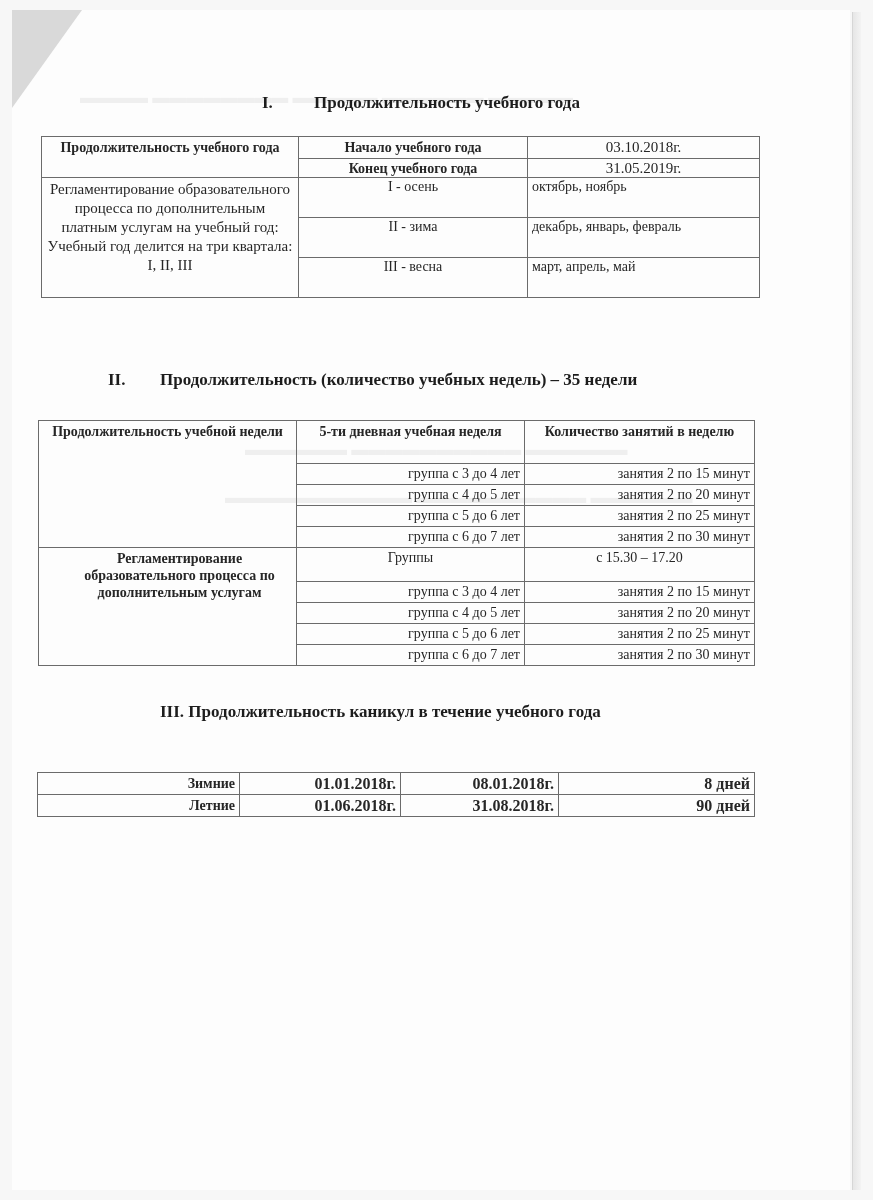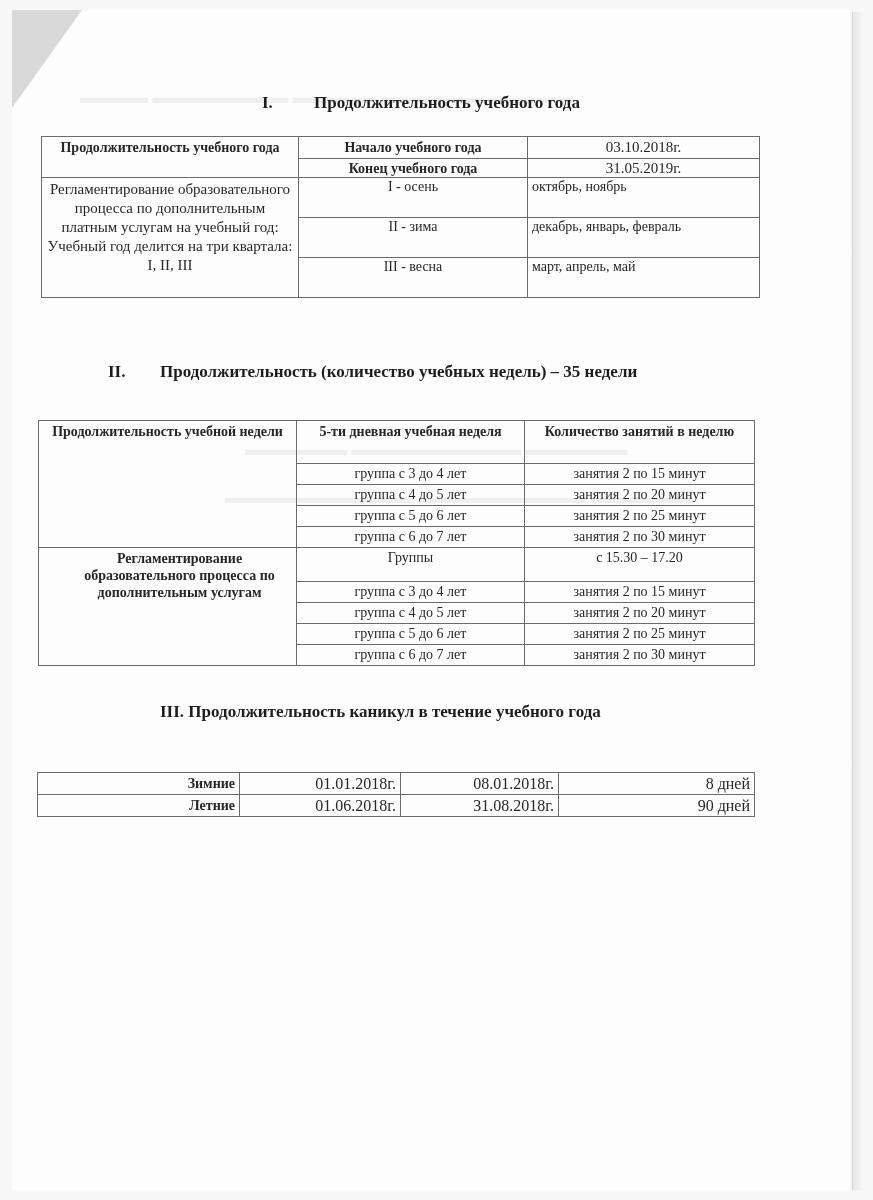--- a/index.html
+++ b/index.html
@@ -80,32 +80,32 @@
     #t1 tr.h td { height: 21px; vertical-align: middle; }
     #t1 tr.q td { height: 39px; }
     #t1 td.multiline { vertical-align: top; padding-top: 2px; }
 
     
     #t2 { left: 38px; top: 420px; width: 716px; }
     #t2 .c1 { width: 258px; }
     #t2 .c2 { width: 228px; }
     #t2 .c3 { width: 230px; }
     #t2 tr.h td { height: 40px; vertical-align: top; padding-top: 2px; }
-    #t2 tr.r td { height: 20px; vertical-align: middle; line-height: 18px; }
+    #t2 tr.r td { height: 20px; vertical-align: middle; line-height: 18px; text-align: right; }
     #t2 tr.g td { height: 32px; vertical-align: top; padding-top: 1px; }
 
     
     #t3 { left: 37px; top: 772px; width: 717px; }
     #t3 .c1 { width: 202px; }
     #t3 .c2 { width: 161px; }
     #t3 .c3 { width: 158px; }
     #t3 .c4 { width: 196px; }
     #t3 tr.h td { height: 40px; vertical-align: top; padding-top: 4px; }
     #t3 tr.r td { height: 21px; vertical-align: middle; line-height: 19px; text-align: right; }
-    #t3 .big { font-size: 16px; }
+    #t3 .big { font-size: 16px; font-weight: bold; }
 
     
     .bleed {
       position: absolute;
       color: rgba(120,120,120,0.10);
       font-size: 17px;
       white-space: nowrap;
       pointer-events: none;
     }
   </style>
@@ -149,21 +149,21 @@
     <td class="center">II - зима</td>
     <td>декабрь, январь, февраль</td>
   </tr>
   <tr class="q">
     <td class="center">III - весна</td>
     <td>март, апрель, май</td>
   </tr>
 </tbody>
   </table>
 
-<div class="section-title" style="left:108px; top:362px;">
+<div class="section-title" style="left:108px; top:370px;">
   <span class="roman">II.</span><span>Продолжительность (количество учебных недель) – 35 недели</span>
 </div>
 
 <table class="doc" id="t2">
   <colgroup>
       <col class="c1">
       <col class="c2">
       <col class="c3">
     </colgroup>
   <tbody>

